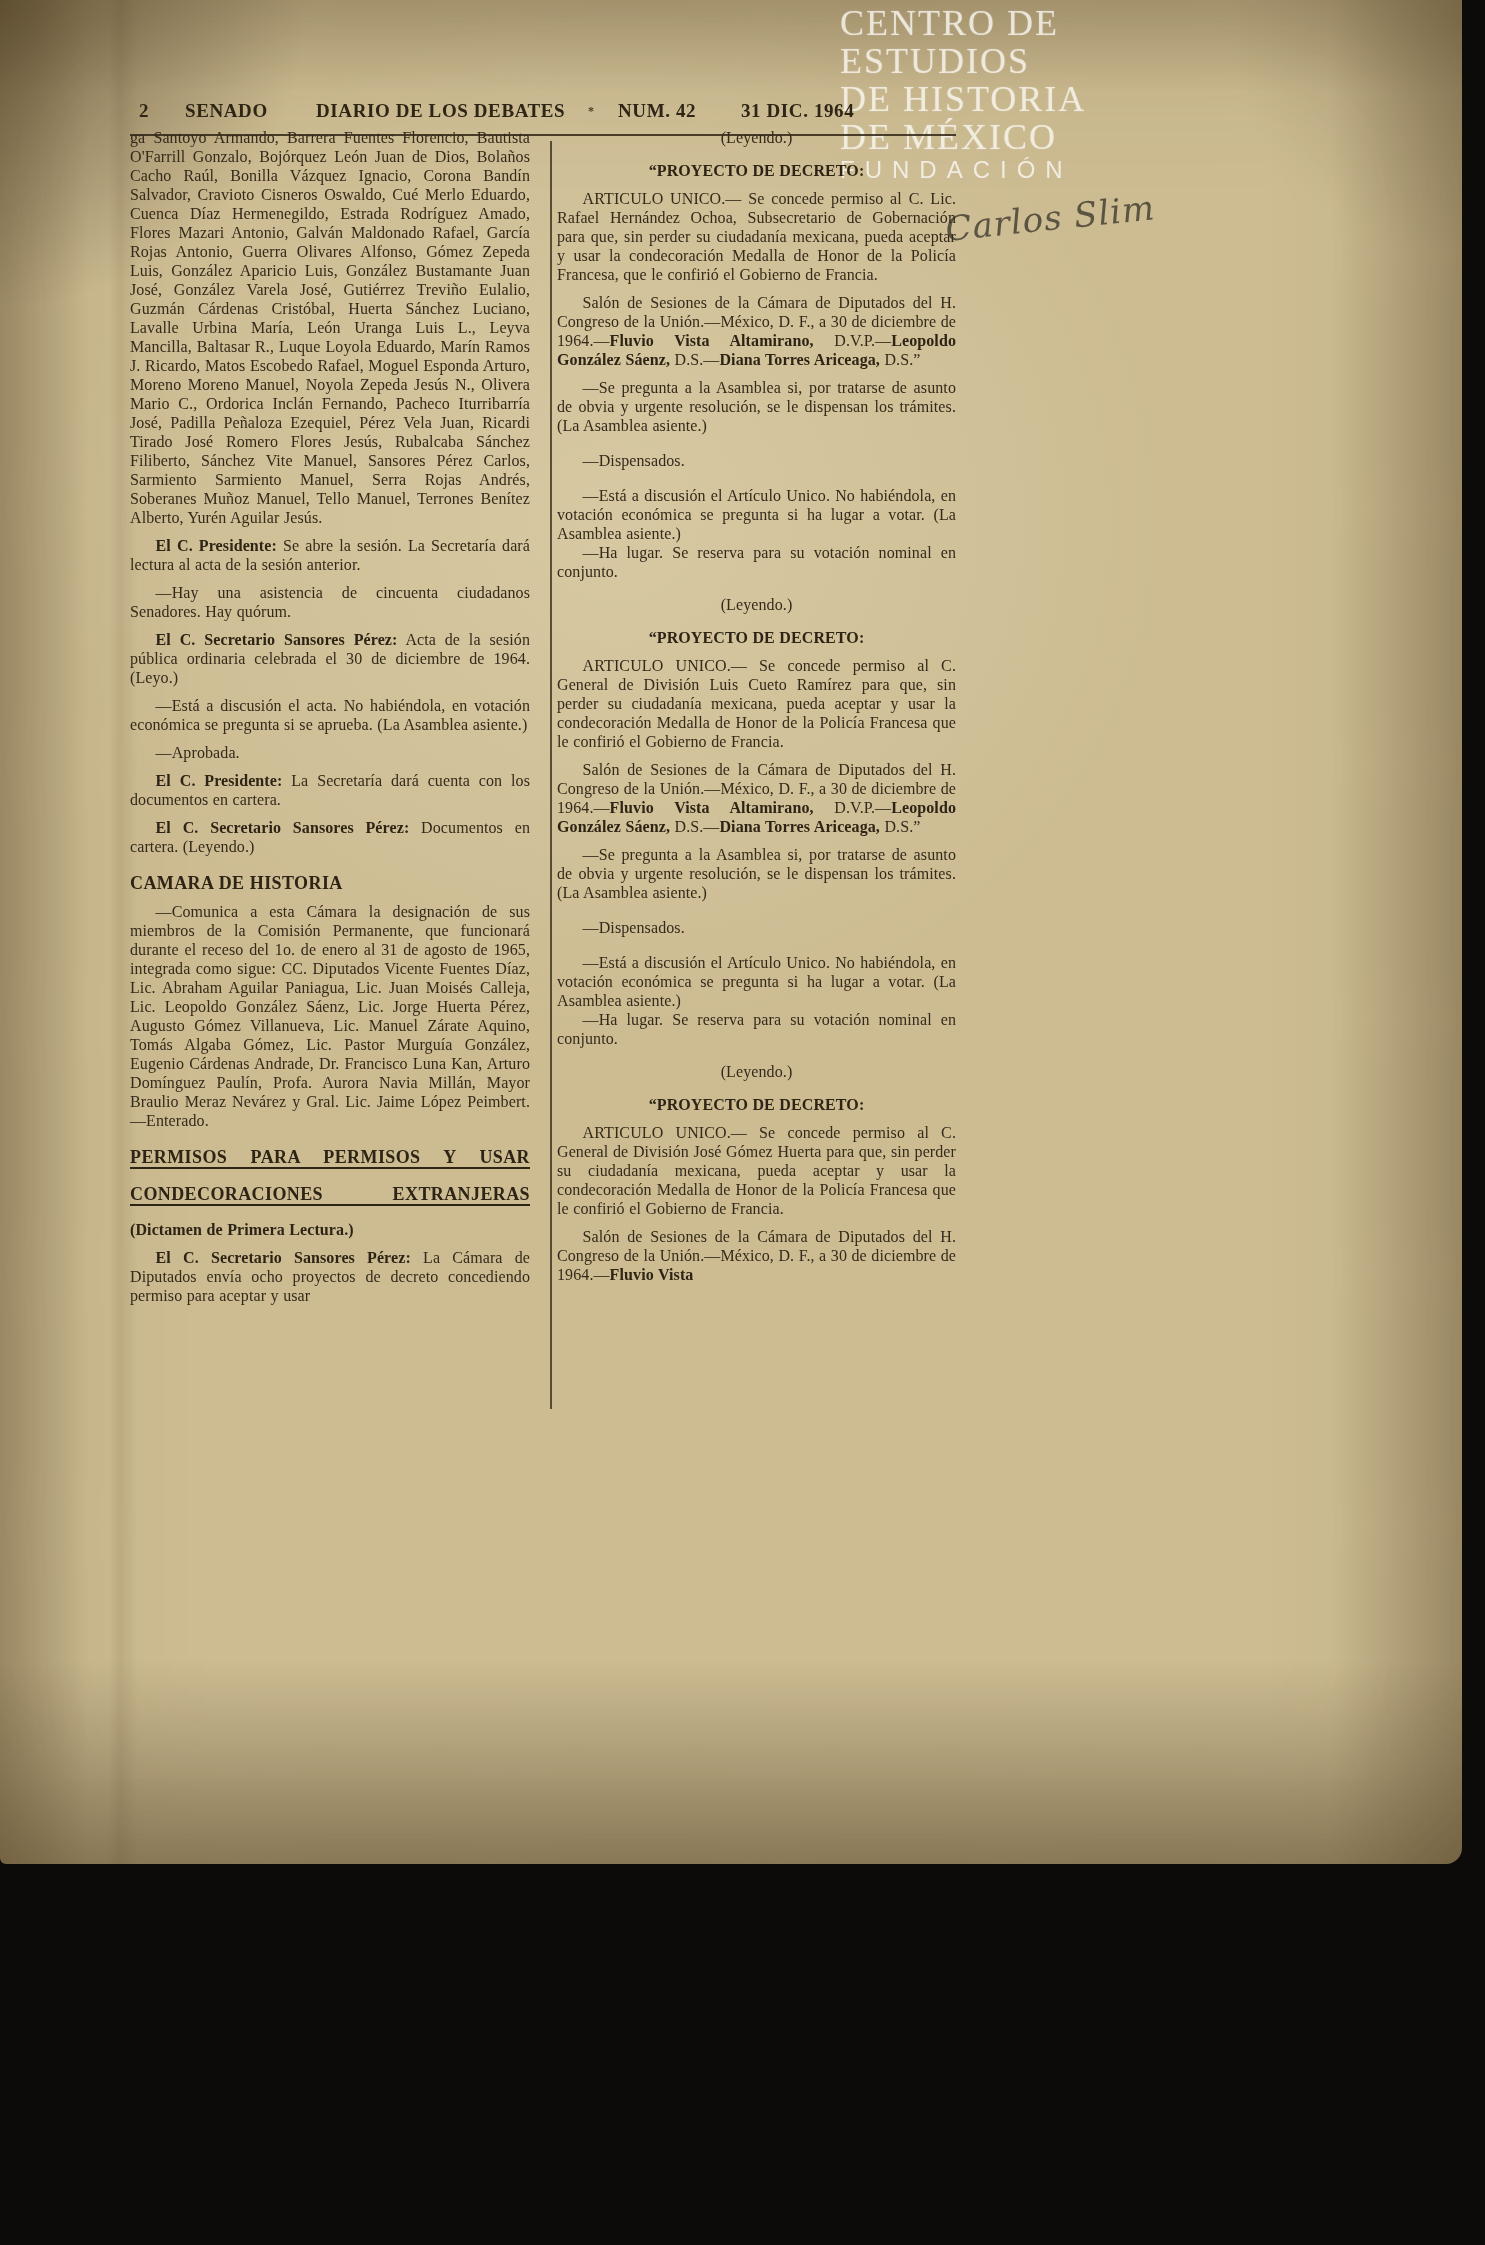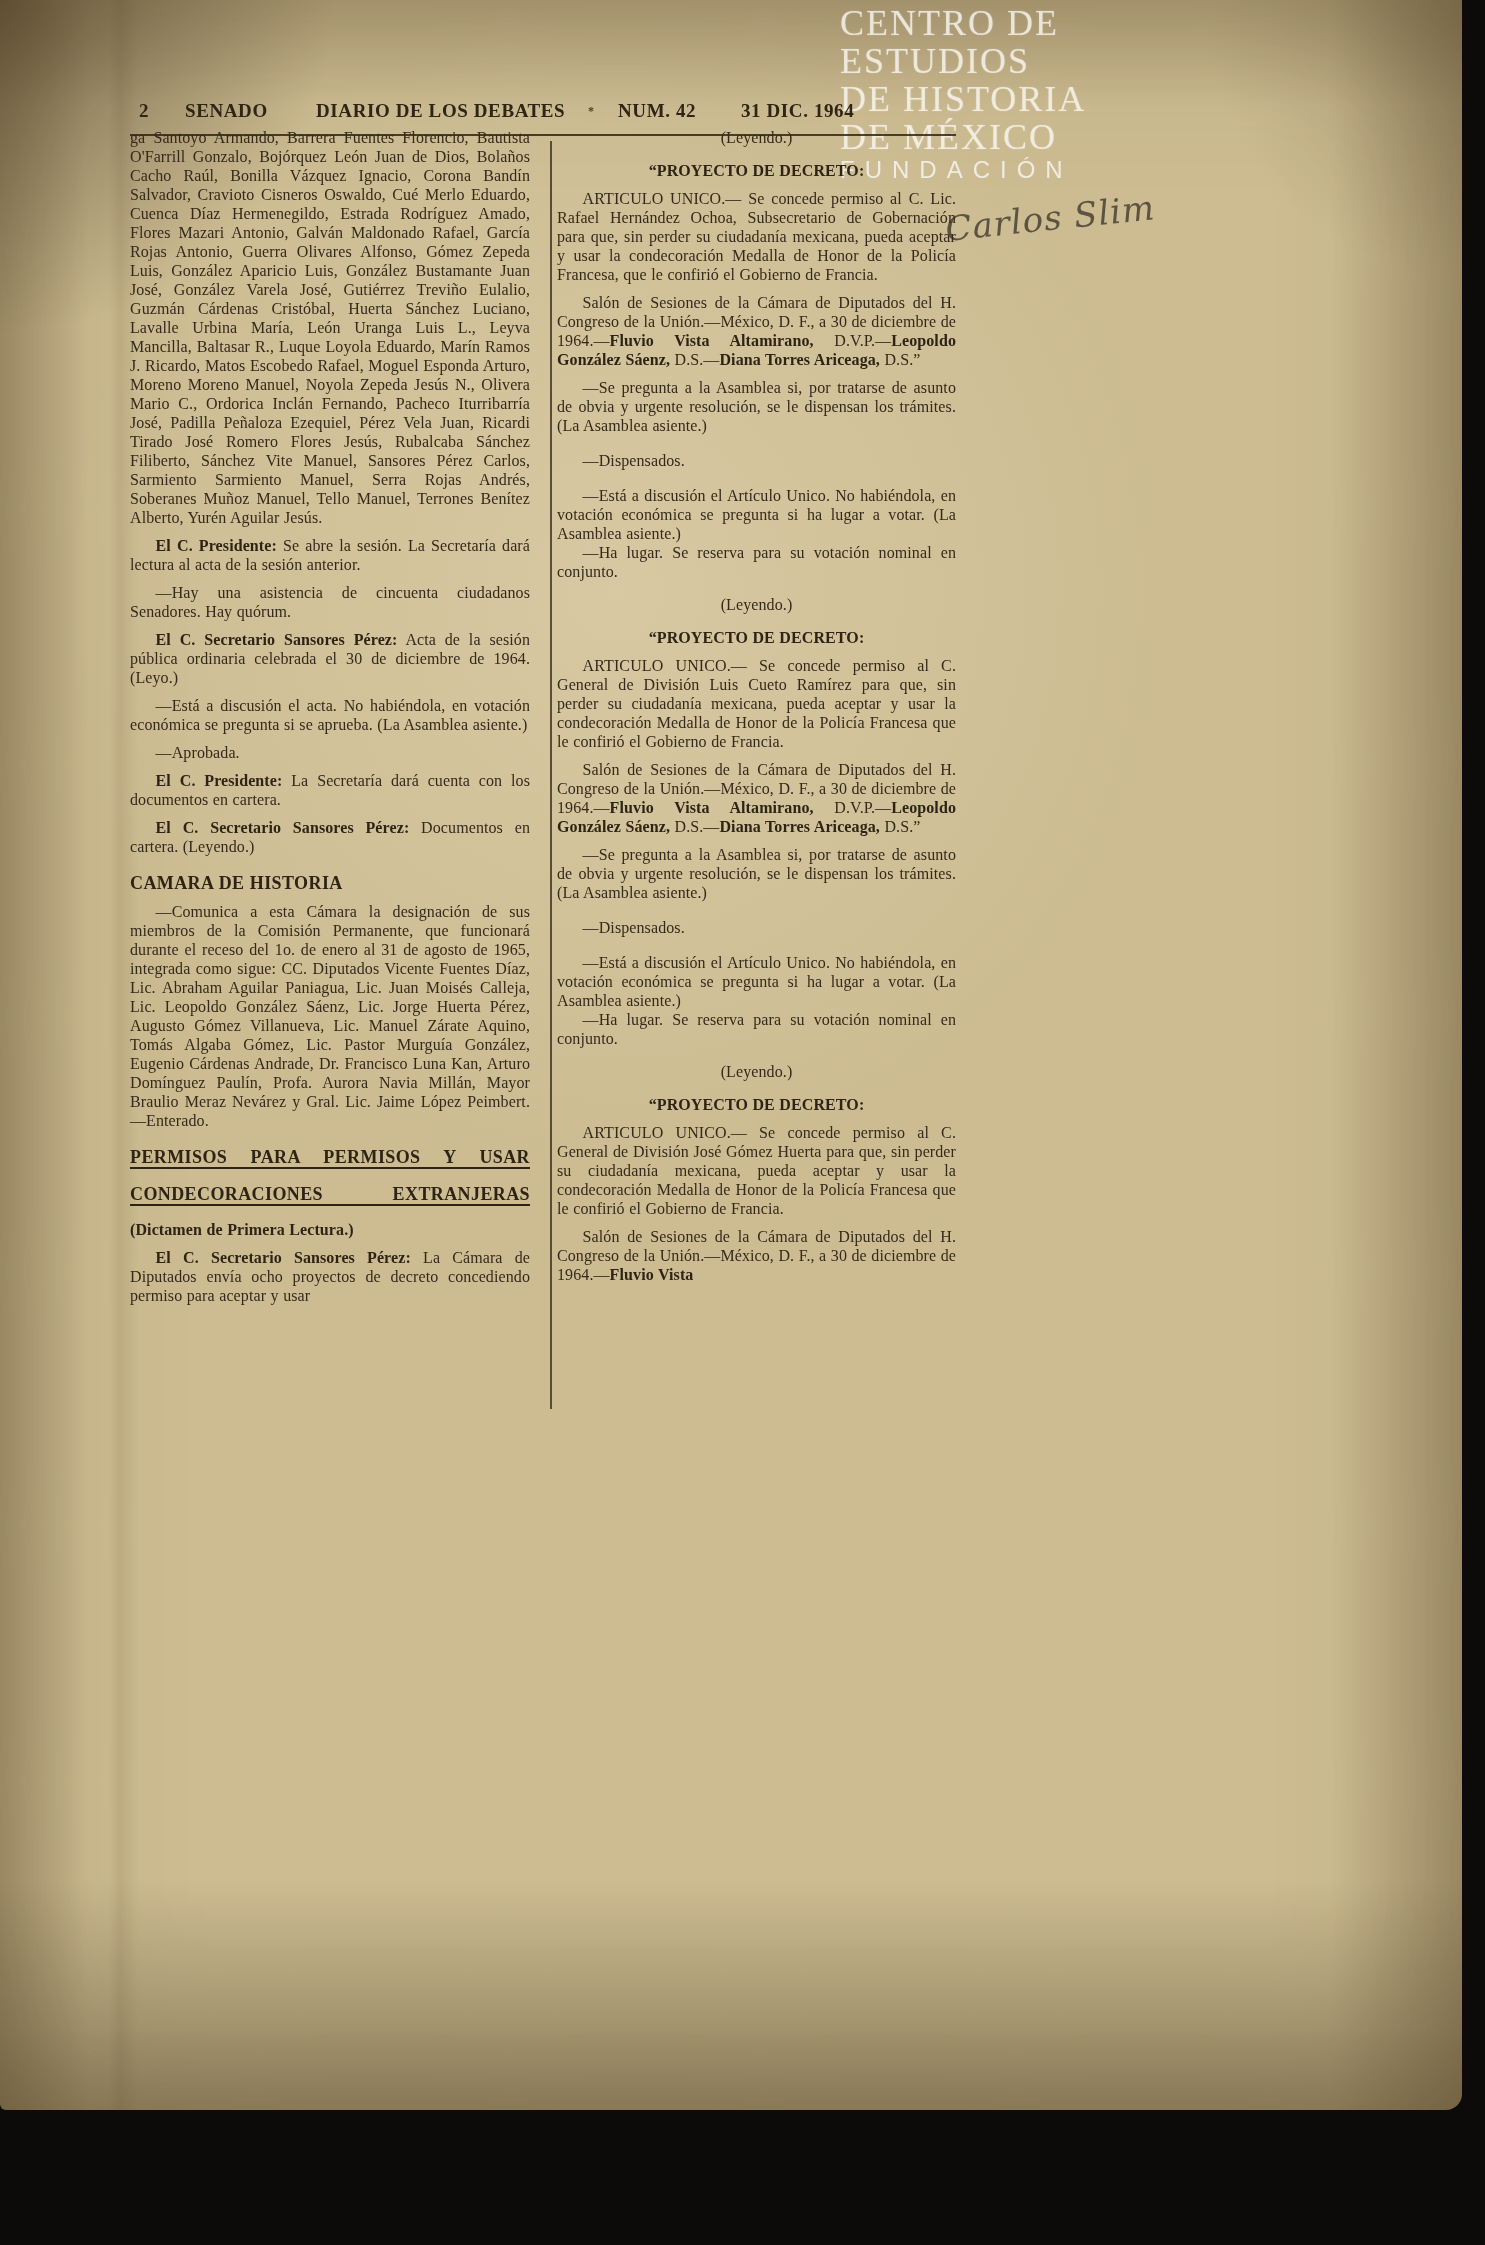--- a/index.html
+++ b/index.html
@@ -6,21 +6,21 @@
   html,body { width:1485px; height:2245px; }
   body {
     position:relative;
     background:#0a0908;
     font-family:"Liberation Serif", serif;
     overflow:hidden;
   }
   .photo-frame { position:absolute; inset:0; background:#0c0b09; }
 
   .paper {
-    position:absolute; left:0; top:0; width:1462px; height:2110px;
+    position:absolute; left:0; top:0; width:1462px; height:1864px;
     color:#342a1b;
     border-radius:0 0 16px 6px;
     background:
       radial-gradient(circle at 0% 0%, rgba(58,44,22,0.55), rgba(58,44,22,0) 13%),
       radial-gradient(circle at 100% 1%, rgba(70,55,30,0.22), rgba(70,55,30,0) 10%),
       radial-gradient(ellipse 55% 40% at 42% 28%, rgba(255,250,228,0.20), rgba(255,250,228,0) 70%),
       linear-gradient(to right, rgba(0,0,0,0) 108px, rgba(90,70,40,0.12) 120px, rgba(0,0,0,0) 138px),
       linear-gradient(to right, rgba(75,58,30,0.30) 0%, rgba(75,58,30,0) 6%, rgba(75,58,30,0) 91%, rgba(75,58,30,0.30) 100%),
       linear-gradient(to bottom, rgba(75,58,30,0.22) 0%, rgba(75,58,30,0) 5%, rgba(75,58,30,0) 89%, rgba(58,44,20,0.40) 100%),
       #cdbc92;

